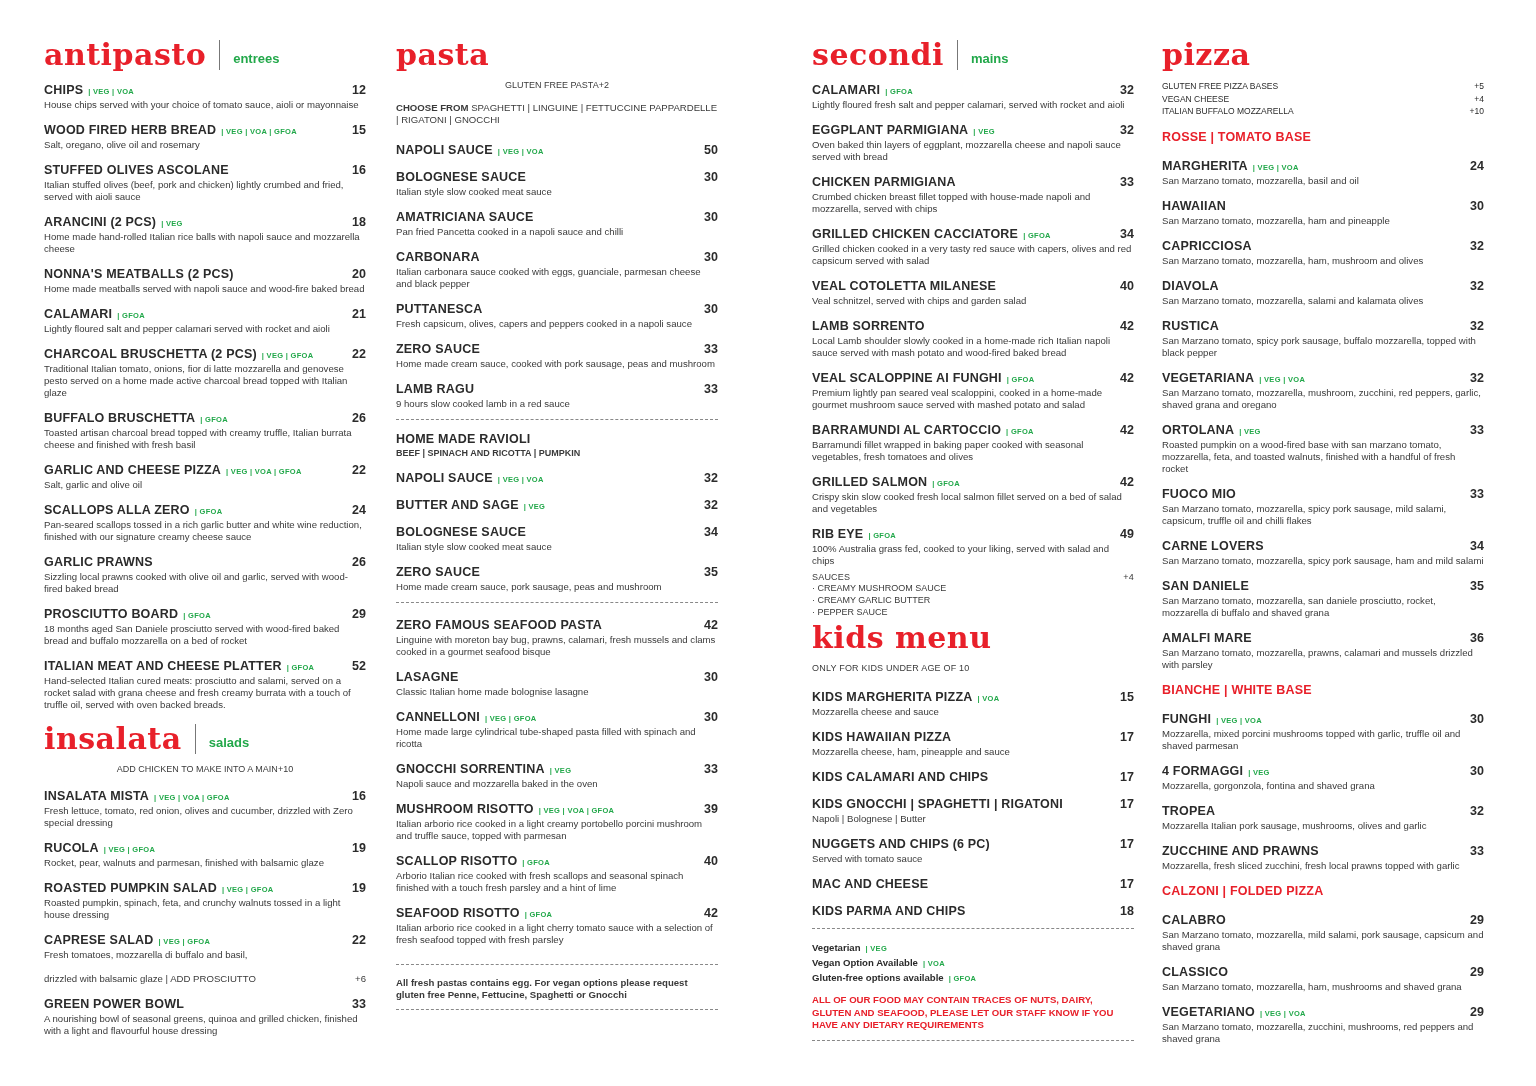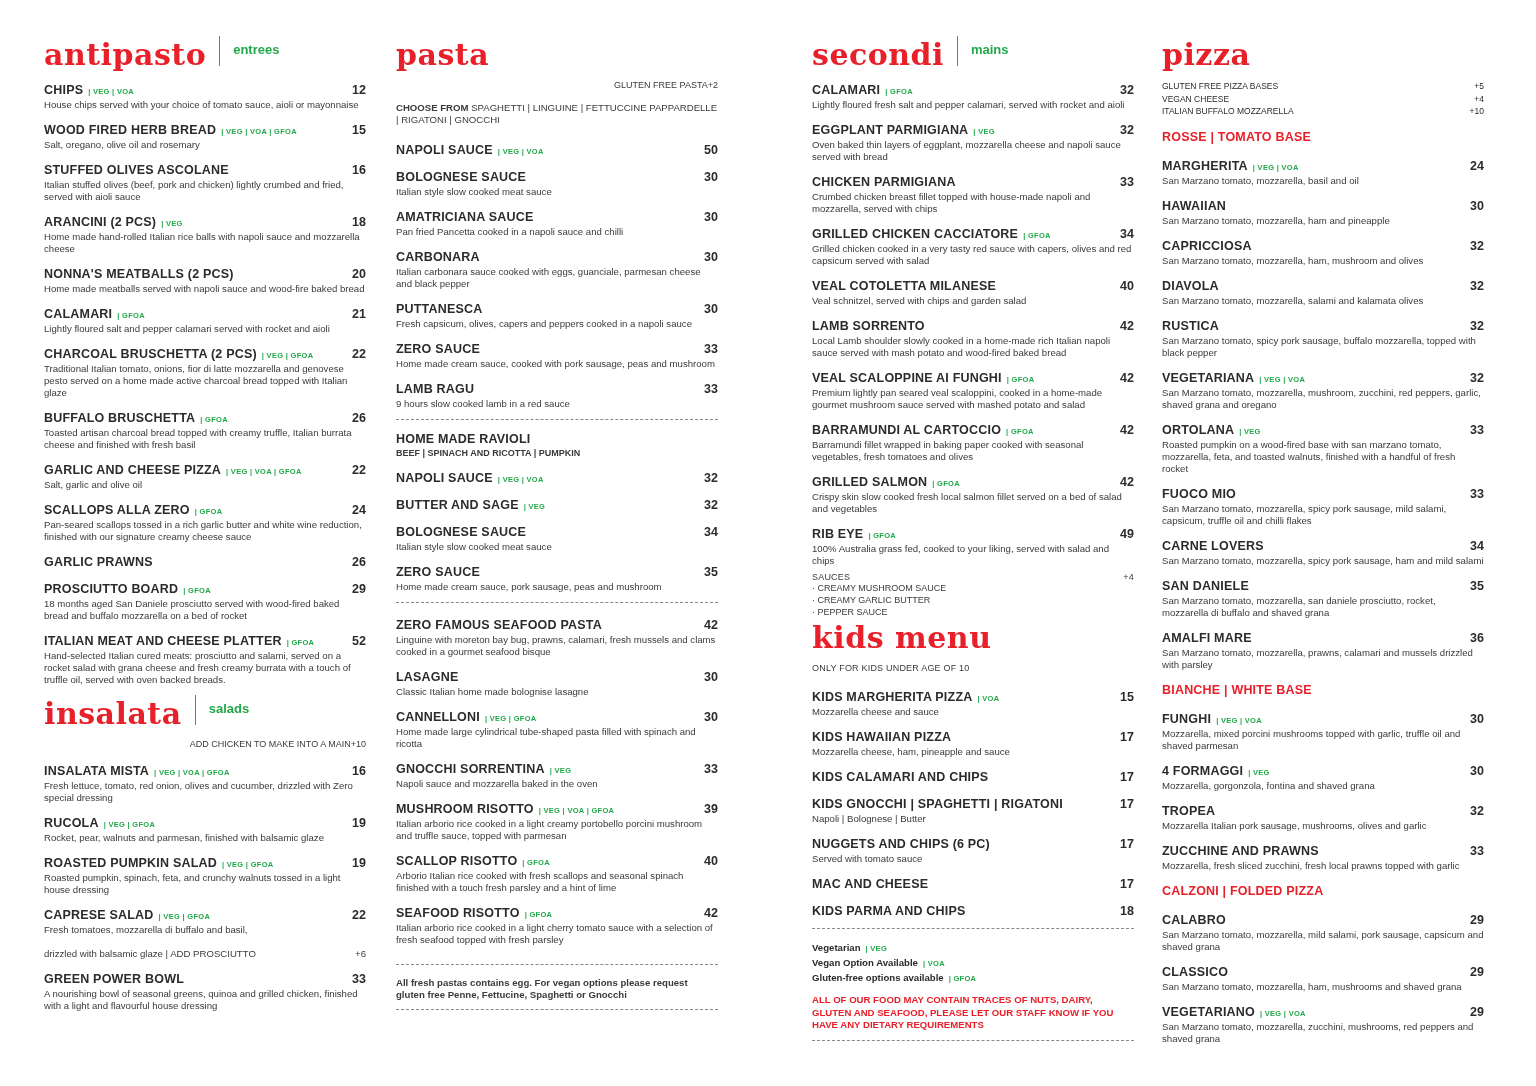--- a/index.html
+++ b/index.html
@@ -7,38 +7,38 @@
     width: 1536px; height: 1086px; overflow: hidden; position: relative;
     font-family: "Liberation Sans", "DejaVu Sans", sans-serif;
     color: #2a2a2a;
   }
   .col { position: absolute; top: 36px; }
   .c1 { left: 44px; width: 322px; }
   .c2 { left: 396px; width: 322px; }
   .c3 { left: 812px; width: 322px; }
   .c4 { left: 1162px; width: 322px; }
 
-  .sec-head { display: flex; align-items: flex-start; height: 38px; margin-bottom: 6px; }
+  .sec-head { display: flex; align-items: center; height: 38px; margin-bottom: 6px; }
   .sec-title {
     font-family: "DejaVu Serif", "Liberation Serif", serif;
     font-weight: bold; color: #e8202a; font-size: 30px; letter-spacing: 0.5px;
     line-height: 38px;
   }
   .sec-div { width: 1px; height: 30px; background: #777; margin: 0 13px 0 13px; }
   .sec-sub { color: #22a84a; font-weight: bold; font-size: 13px; margin-top: 6px; }
 
   .item { margin-bottom: 9px; }
   .row { display: flex; justify-content: space-between; align-items: baseline; }
   .name { font-weight: bold; font-size: 12.5px; color: #2b2b2b; letter-spacing: 0.2px; }
   .tag { color: #22a84a; font-weight: bold; font-size: 7.5px; margin-left: 5px; letter-spacing: 0.3px; }
   .price { font-weight: bold; font-size: 12.5px; color: #2b2b2b; }
   .desc { font-size: 9.6px; color: #3a3a3a; line-height: 12px; margin-top: 1px; }
   .note { font-size: 9px; color: #3a3a3a; letter-spacing: 0.2px; }
   .intro { font-size: 9.6px; font-weight: bold; color: #3a3a3a; line-height: 12px; margin: 4px 0 12px; }
-  .addon-row { display: flex; justify-content: flex-end; font-size: 9px; color: #3a3a3a; margin-bottom: 12px; }
+  .addon-row { display: flex; justify-content: center; font-size: 9px; color: #3a3a3a; margin-bottom: 12px; }
   .addon-small { font-size: 8.5px; }
   .dash { border-top: 1.5px dashed #888; margin: 8px 0 12px; }
   .red-head { color: #e8202a; font-weight: bold; font-size: 12.5px; margin: 12px 0 12px; letter-spacing: 0.2px; }
   .legend-line { font-size: 9.6px; font-weight: bold; color: #2b2b2b; line-height: 14px; }
   .warn { color: #e8202a; font-weight: bold; font-size: 9.6px; line-height: 12.5px; margin-top: 8px; }
   .sauce-list { font-size: 9px; color: #3a3a3a; line-height: 12px; }
   .choose { font-size: 9.6px; color: #3a3a3a; line-height: 12px; margin-bottom: 14px; }
   .choose b { font-weight: bold; }
 </style>
 </head>
@@ -119,20 +119,21 @@
           <span><span class="name">SCALLOPS ALLA ZERO</span><span class="tag">| GFOA</span></span>
           <span class="price">24</span>
         </div>
         <div class="desc">Pan-seared scallops tossed in a rich garlic butter and white wine reduction, finished with our signature creamy cheese sauce</div>
       </div>
       <div class="item">
         <div class="row">
           <span><span class="name">GARLIC PRAWNS</span></span>
           <span class="price">26</span>
         </div>
+        <div class="desc">Sizzling local prawns cooked with olive oil and garlic, served with wood-fired baked bread</div>
       </div>
       <div class="item">
         <div class="row">
           <span><span class="name">PROSCIUTTO BOARD</span><span class="tag">| GFOA</span></span>
           <span class="price">29</span>
         </div>
         <div class="desc">18 months aged San Daniele prosciutto served with wood-fired baked bread and buffalo mozzarella on a bed of rocket</div>
       </div>
       <div class="item">
         <div class="row">

